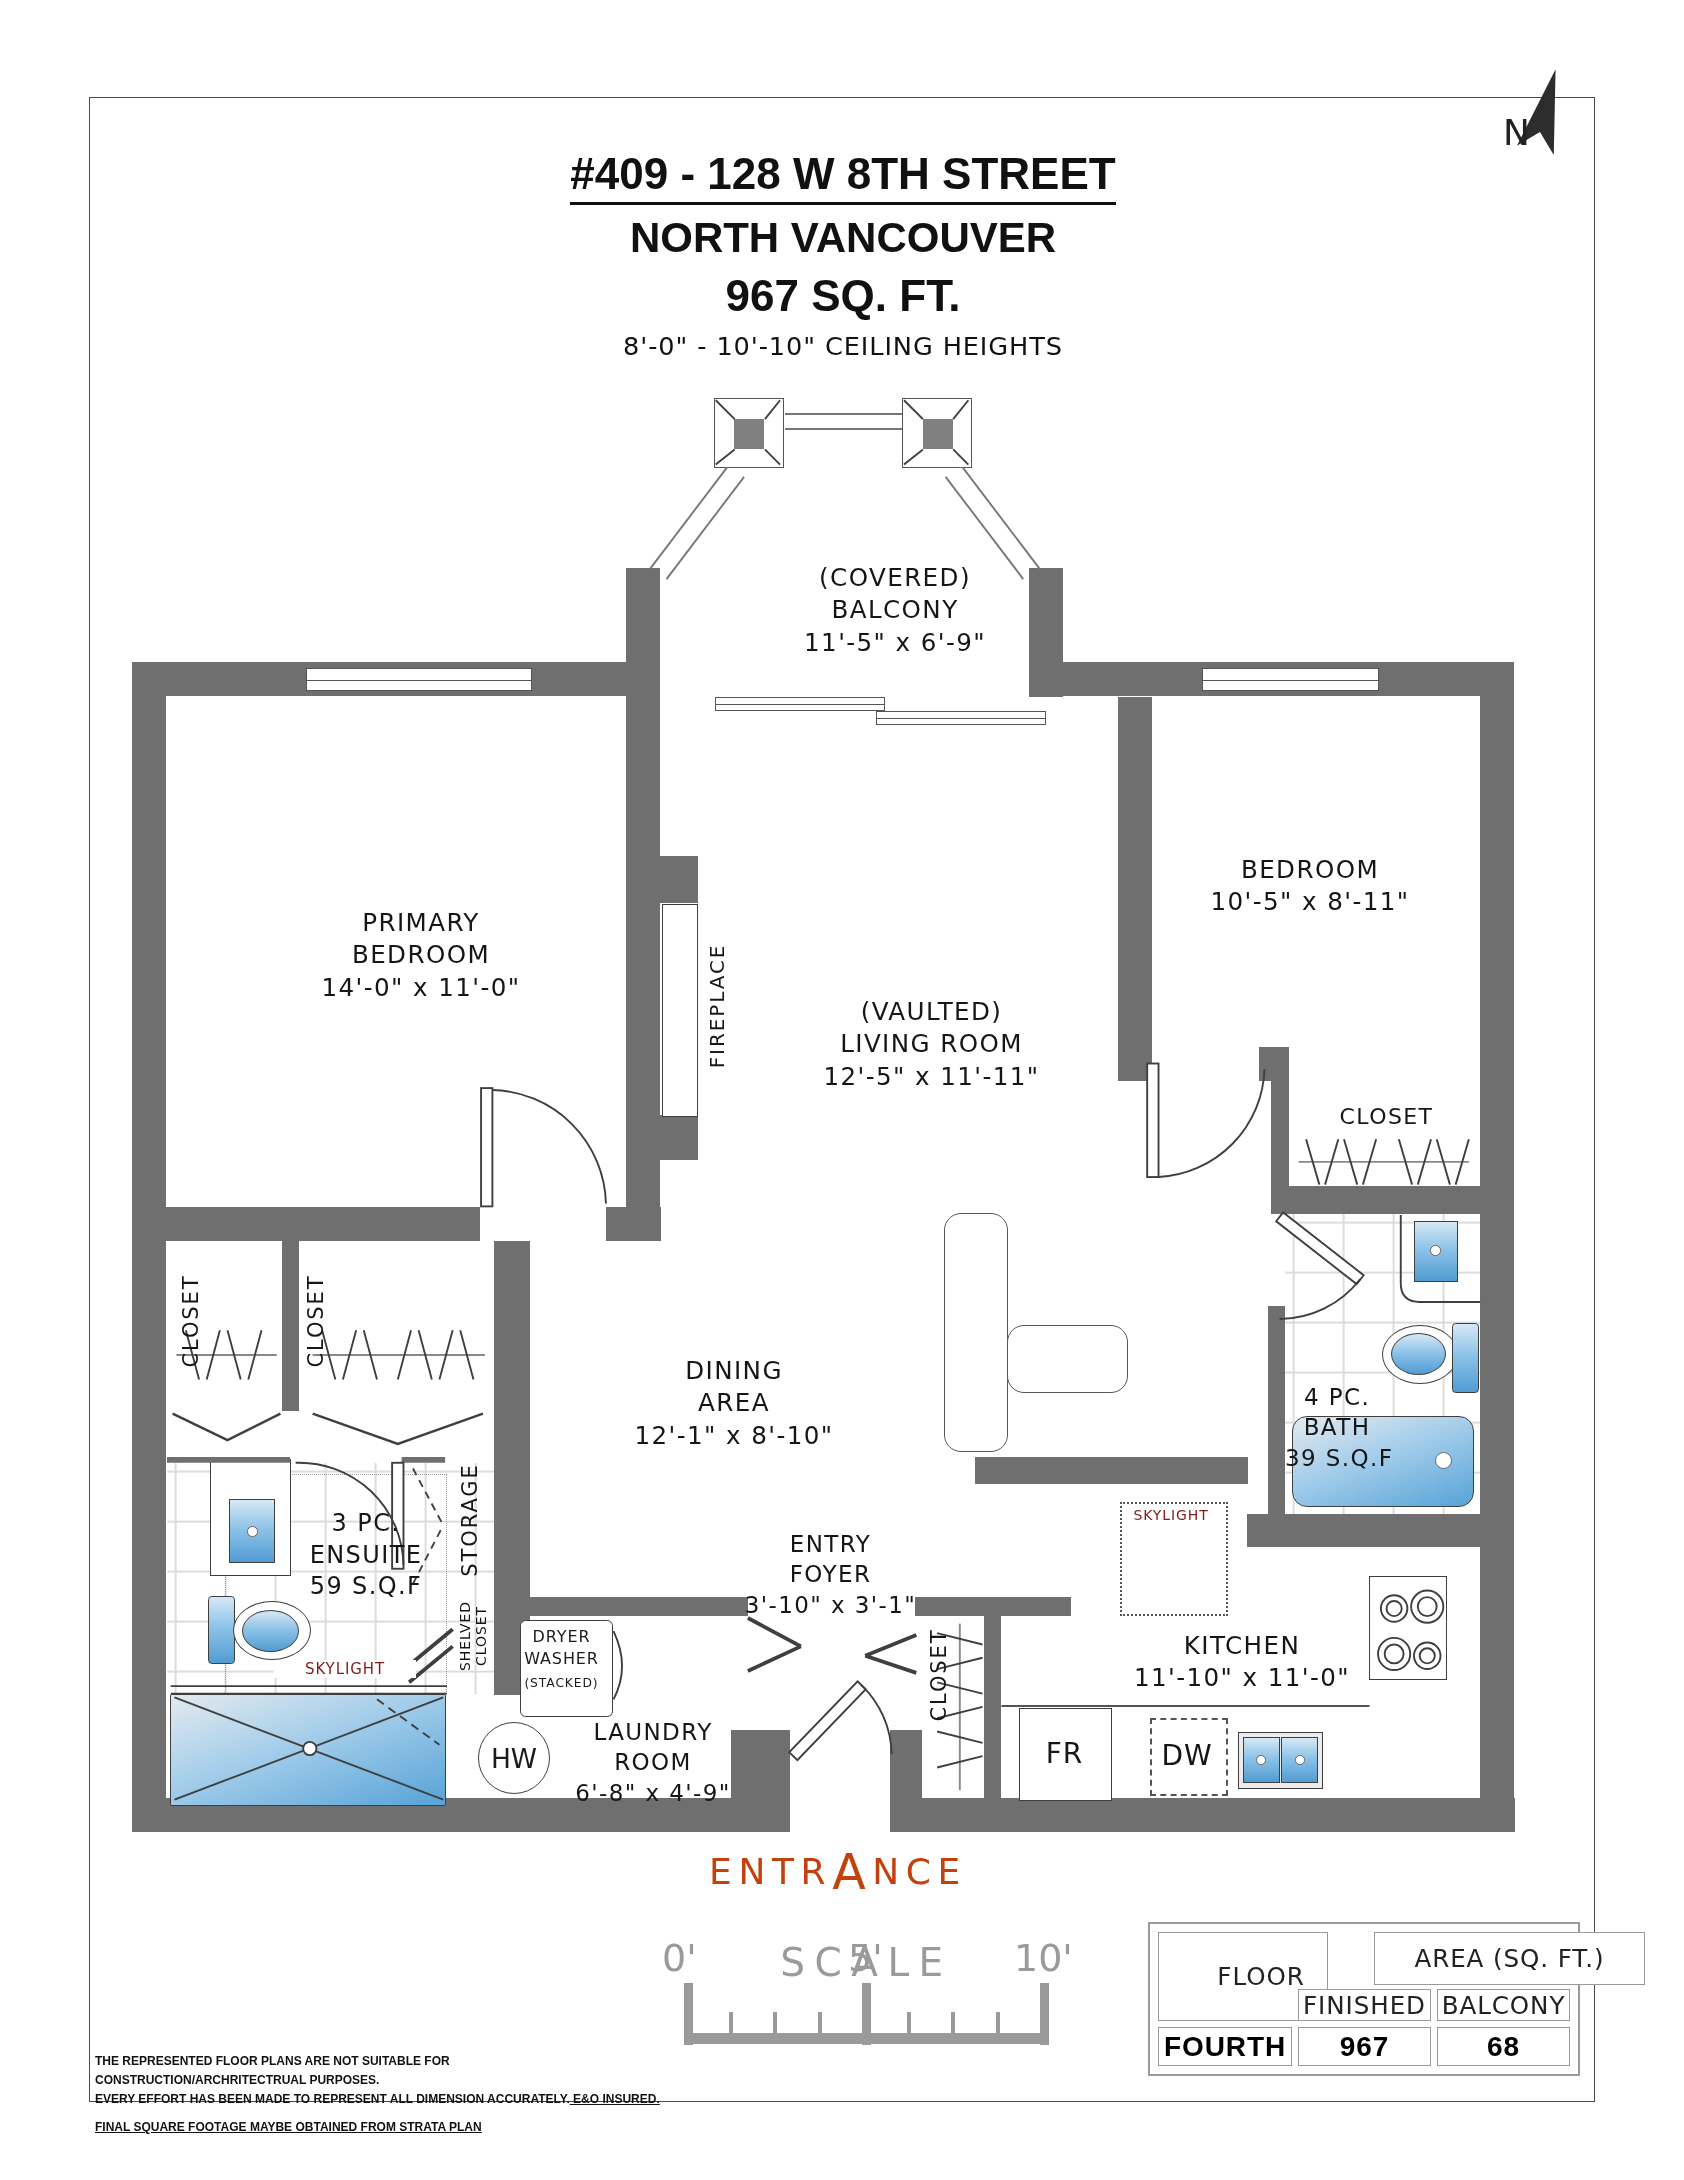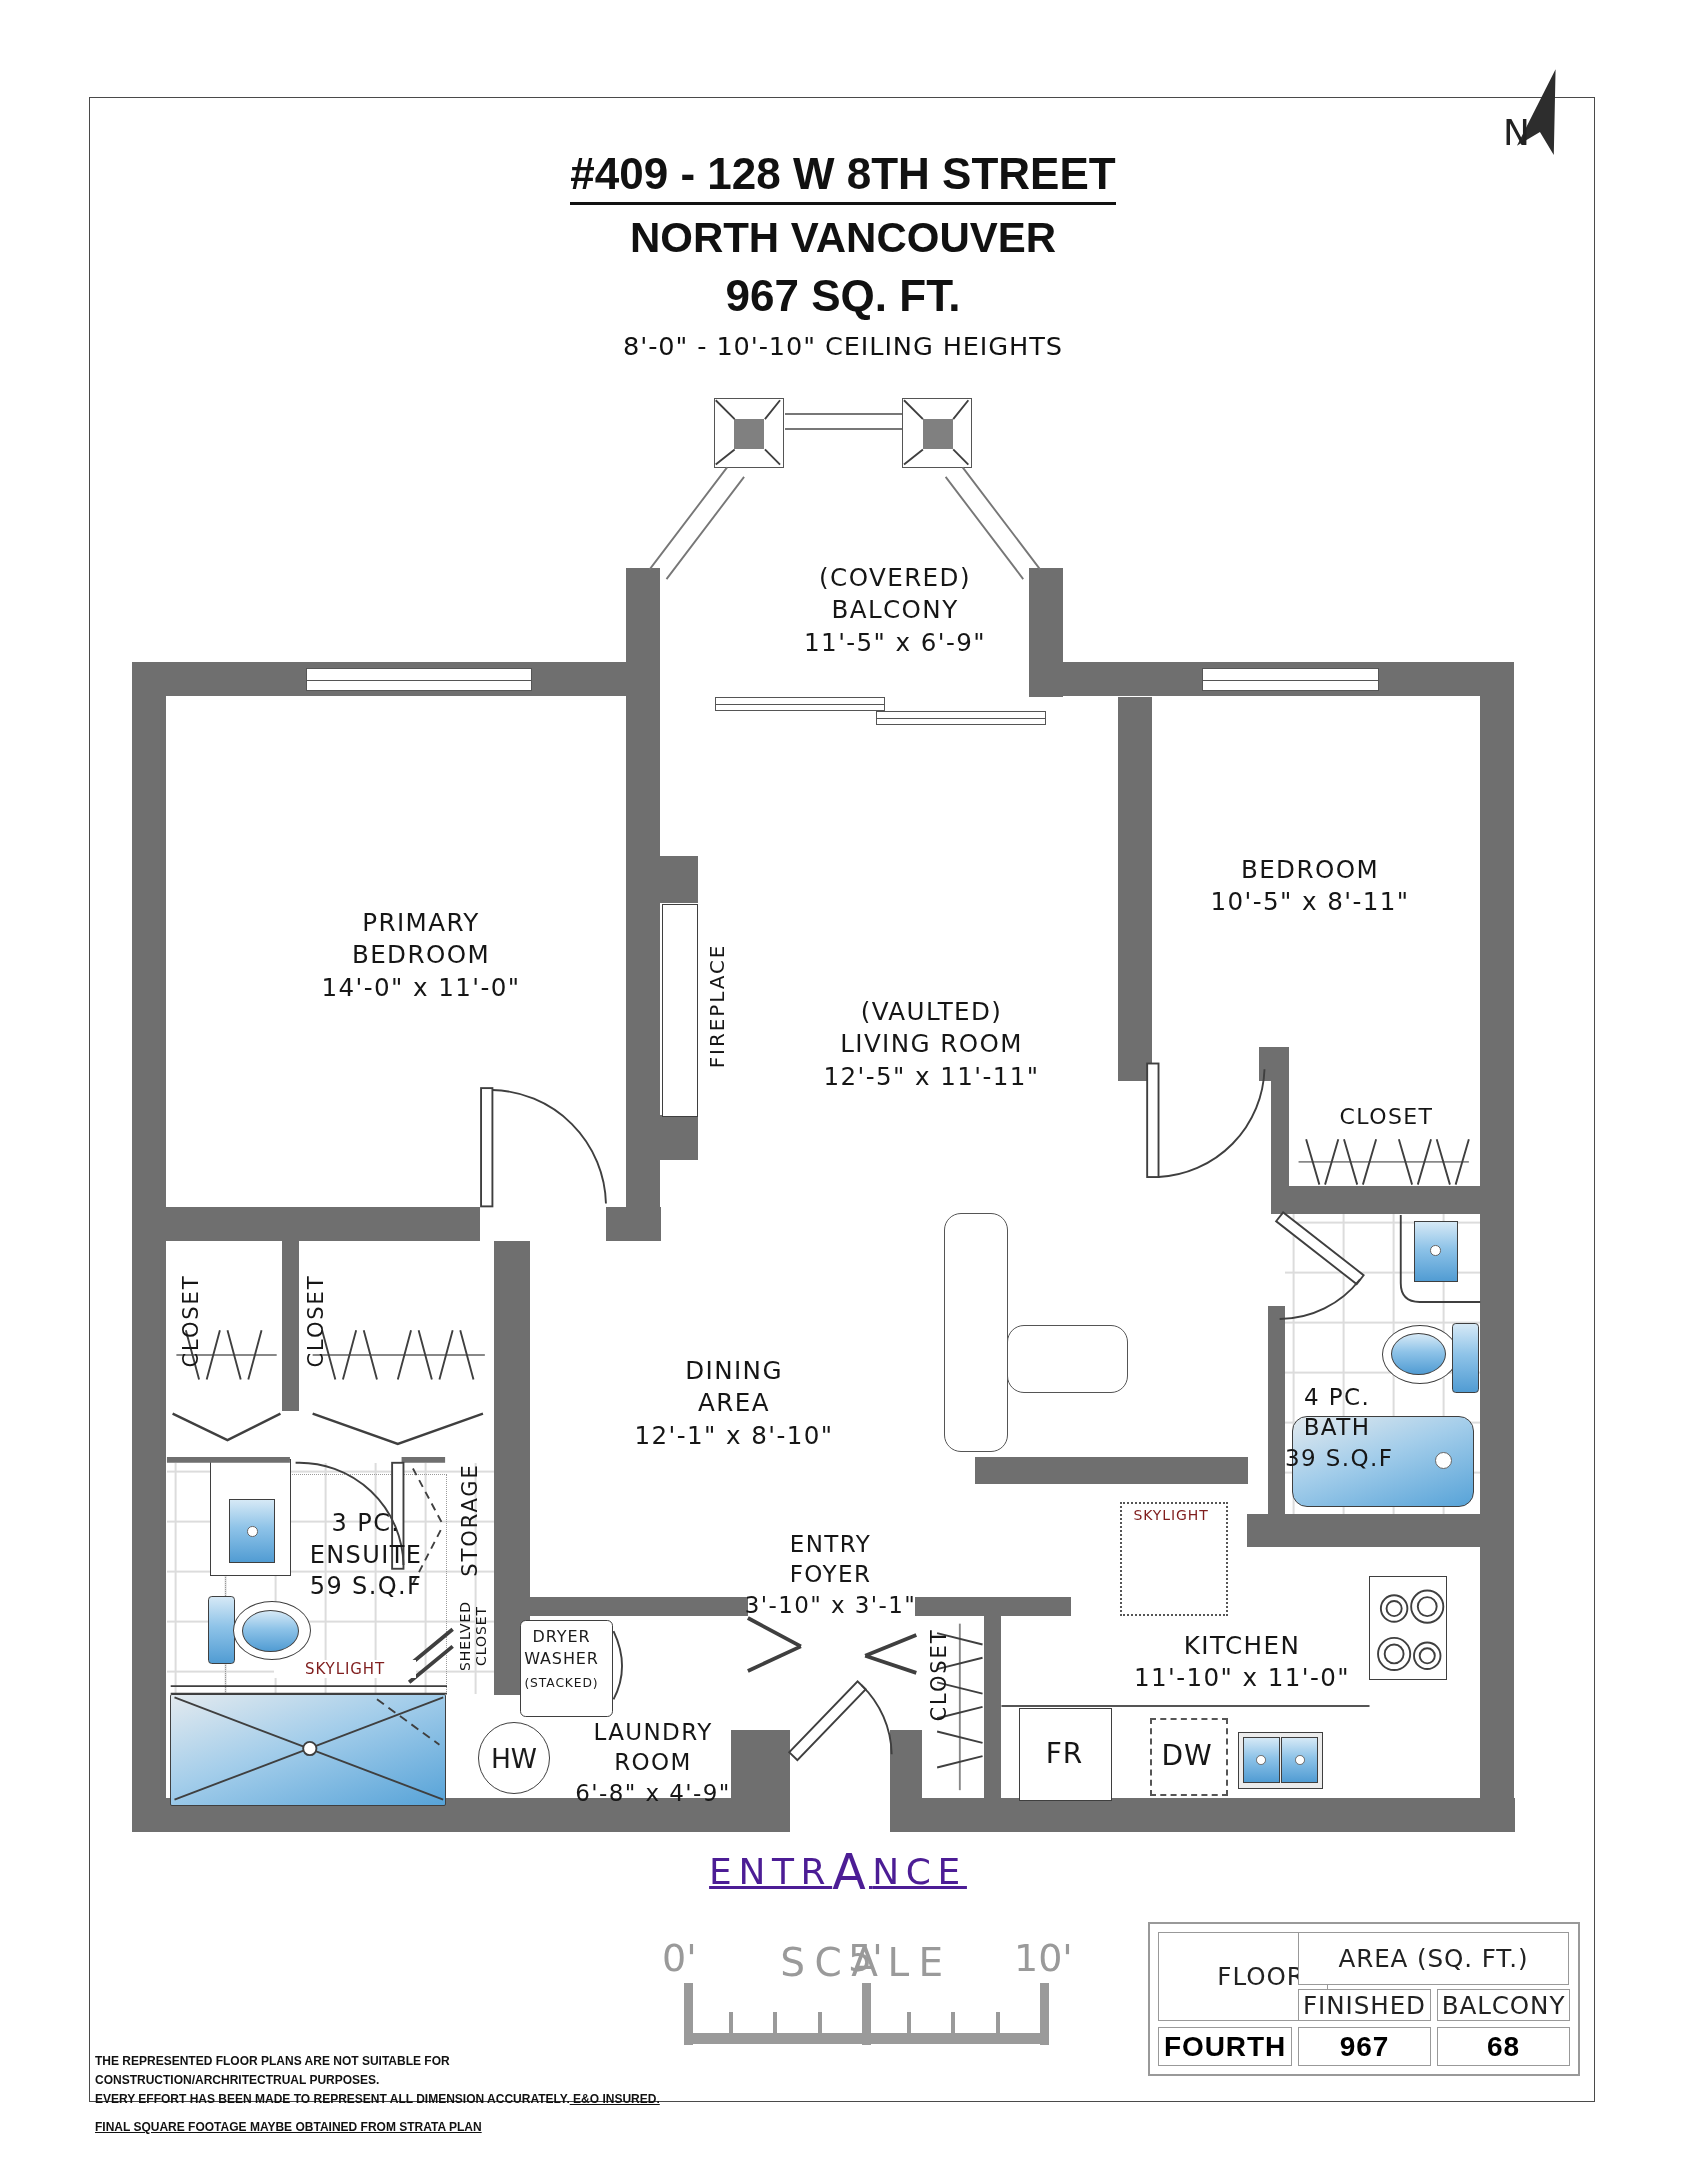--- a/index.html
+++ b/index.html
@@ -299,21 +299,21 @@
   </div>
   <div class="vlabel" style="left:939px;top:1675px;">
     <span>CLOSET</span></div>
   <div class="rl" style="left:1306px;top:1102px;width:161px;font-size:22px;">
     <span>CLOSET</span></div>
   <div class="abs sm" style="left:274px;top:1660px;width:142px;text-align:center;background:#fff;">
     <span>SKYLIGHT</span></div>
   <div class="abs sm" style="left:1121px;top:1507px;width:100px;text-align:center;font-size:14px;">
     <span>SKYLIGHT</span></div>
 
-  <div class="abs" style="left:696px;top:1851px;width:284px;text-align:center;font-size:36px;letter-spacing:6.6px;color:#4c1d95;text-decoration:underline;">
+  <div class="abs" style="left:696px;top:1851px;width:284px;text-align:center;font-size:36px;letter-spacing:6.6px;color:#c2410c;">
     <span>ENTR</span><span class="bigA">A</span><span>NCE</span>
   </div>
 
   <div class="abs gray" style="left:662px;top:1936px;font-size:38px;">
     <span>0'</span></div>
   <div class="abs gray" style="left:848px;top:1936px;font-size:38px;">
     <span>5'</span></div>
   <div class="abs gray" style="left:1014px;top:1936px;font-size:38px;">
     <span>10'</span></div>
   <div class="abs" style="left:684px;top:2033px;width:364px;height:11.4px;background:#9a9a9a;"></div>
@@ -334,21 +334,21 @@
     <div>
       <span>EVERY EFFORT HAS BEEN MADE TO REPRESENT ALL DIMENSION ACCURATELY.</span><span class="ul"> E&amp;O INSURED.</span>
     </div>
     <div class="ul"><span>FINAL SQUARE FOOTAGE MAYBE OBTAINED FROM STRATA PLAN</span></div>
   </div>
 
   <div class="abs" style="left:1148px;top:1922px;width:428px;height:150px;border:2.8px solid #999;background:#fff;"></div>
   <div class="cell" style="left:1158px;top:1932px;width:132px;height:87px;padding-left:36px;">
     <span>FLOOR</span>
     </div>
-  <div class="cell" style="left:1298px;top:1932px;width:269px;height:51px;text-align:right;">
+  <div class="cell" style="left:1374px;top:1932px;width:269px;height:51px;text-align:right;">
     <span>AREA (SQ. FT.)</span>
     </div>
   <div class="cell" style="left:1298px;top:1989px;width:131px;height:30px;">
     <span>FINISHED</span>
     </div>
   <div class="cell" style="left:1437px;top:1989px;width:131px;height:30px;">
     <span>BALCONY</span>
     </div>
   <div class="cell cellB" style="left:1158px;top:2027px;width:132px;height:37px;">
     <span>FOURTH</span>

